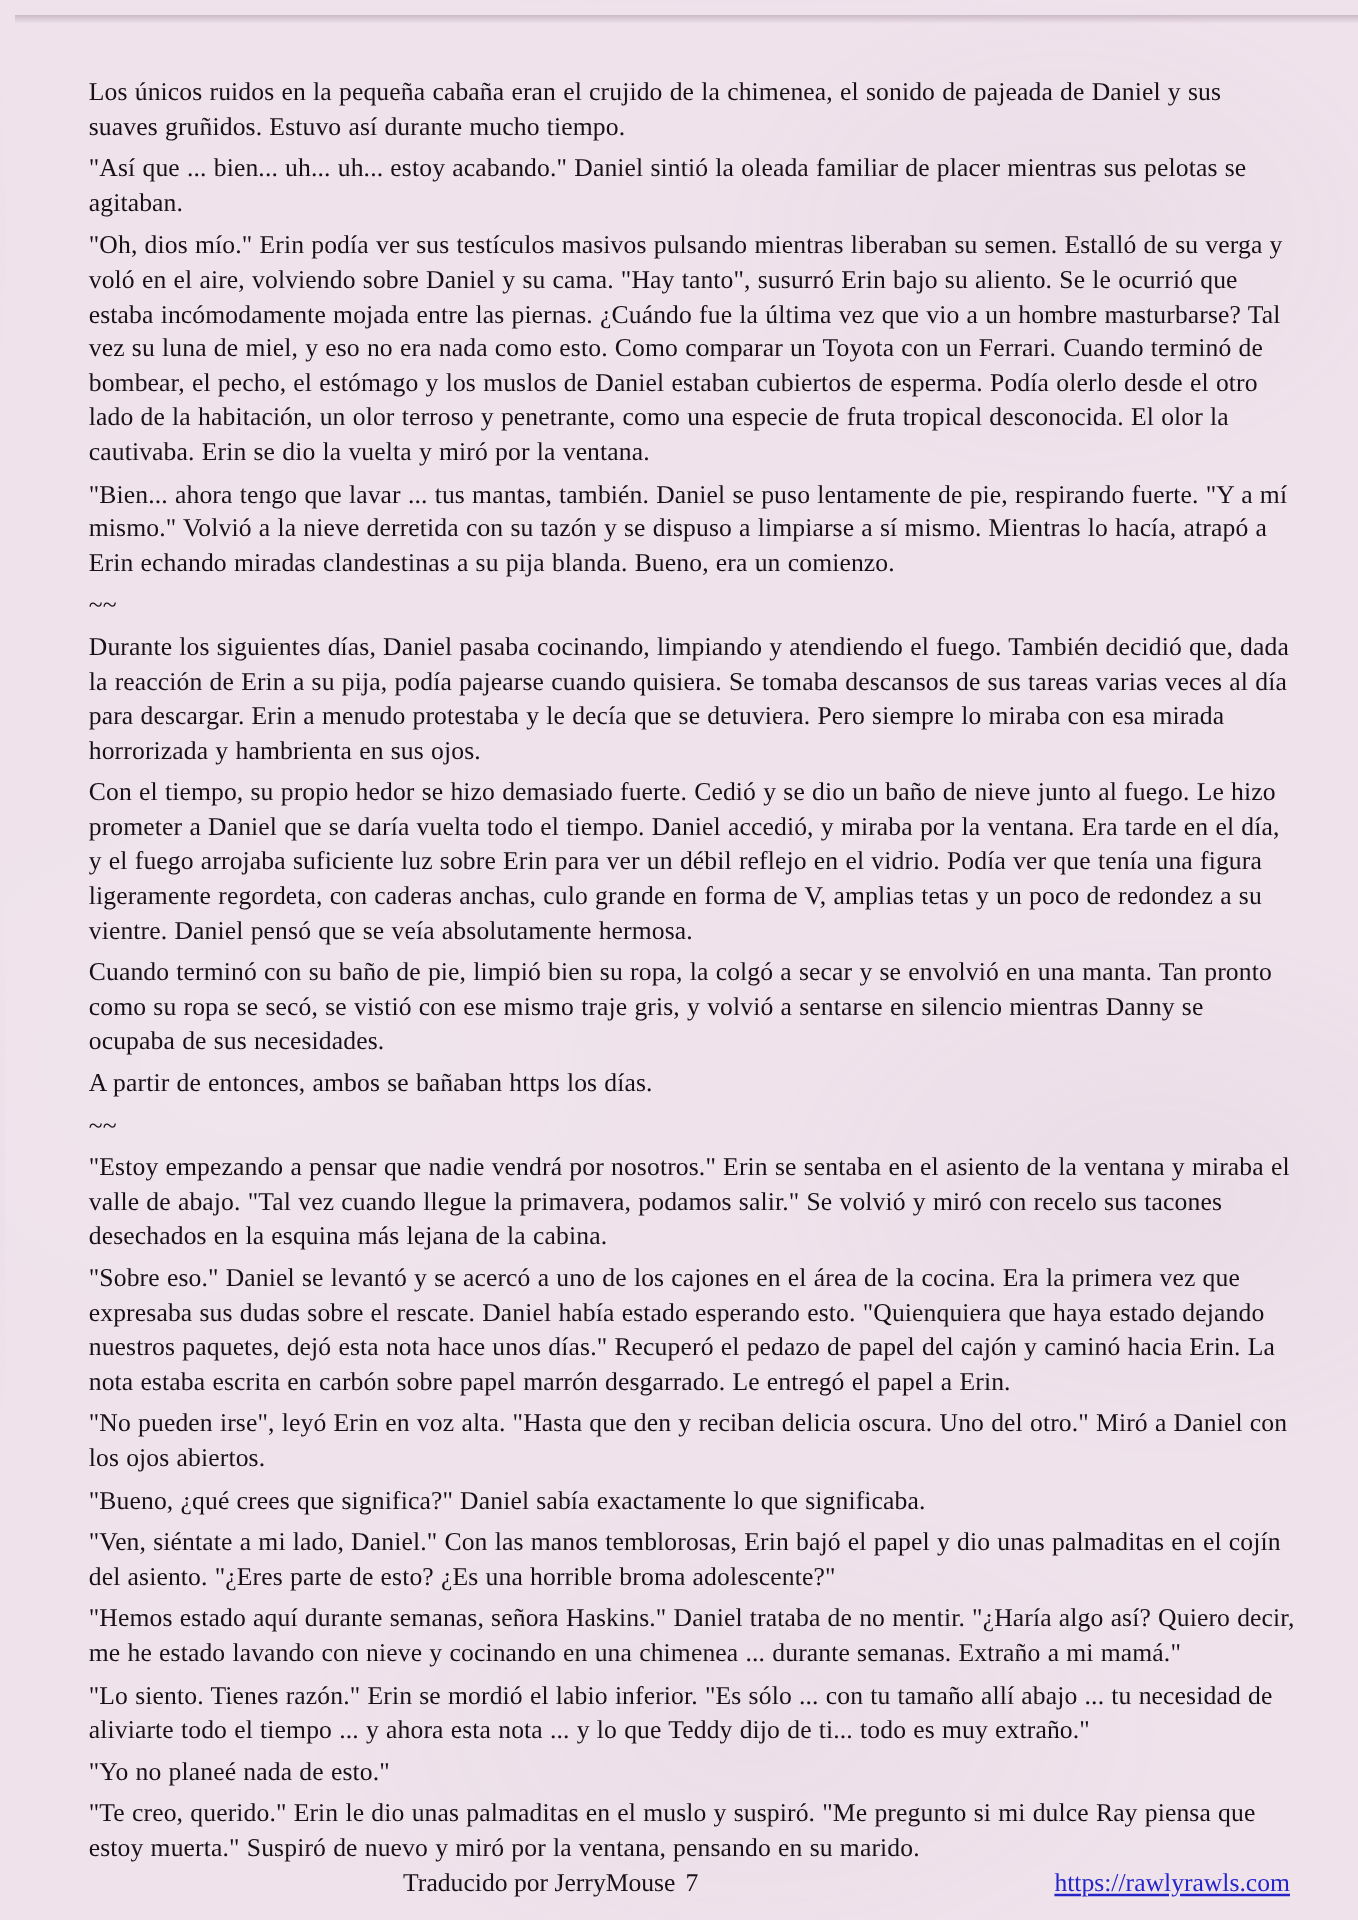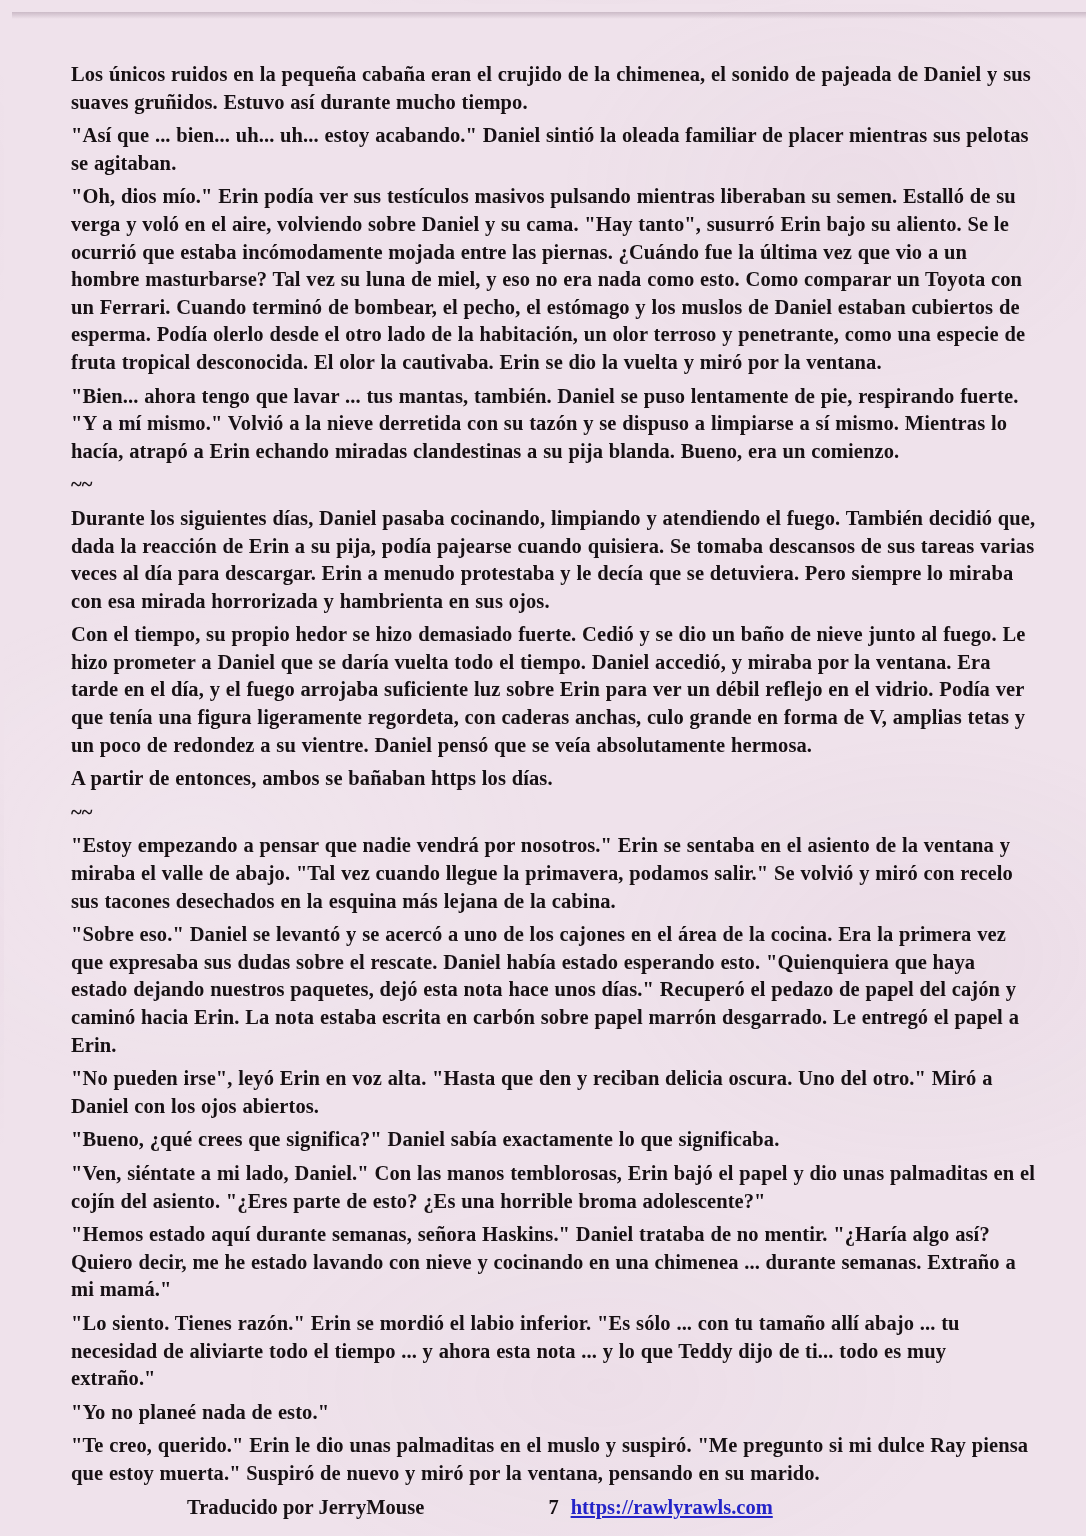--- a/index.html
+++ b/index.html
@@ -1,15 +1,15 @@
 <!DOCTYPE html>
 <html><head>
 <meta charset="utf-8">
 <style>
-  * { margin: 4px; padding: 0; box-sizing: border-box; font-weight: bold; }
+  * { margin: 4px; padding: 0; box-sizing: border-box; }
   html, body { width: 1086px; height: 1536px; }
   body {
     font-family: "Liberation Serif", "DejaVu Serif", serif;
     background:
       radial-gradient(ellipse 420px 300px at 78% 12%, rgba(180,150,170,0.06), transparent 70%),
       radial-gradient(ellipse 500px 360px at 18% 55%, rgba(255,255,255,0.10), transparent 70%),
       radial-gradient(ellipse 460px 320px at 85% 62%, rgba(180,150,175,0.07), transparent 70%),
       radial-gradient(ellipse 520px 300px at 55% 90%, rgba(185,155,175,0.05), transparent 70%),
       #efe2eb;
     color: #171114;
@@ -33,43 +33,44 @@
     word-spacing: 0.5px;
   }
   .footer {
     position: absolute;
     left: 55px; right: 50px; top: 1480px;
     display: grid;
     grid-template-columns: 1fr auto 1fr;
     align-items: baseline;
     font-size: 20.5px;
   }
-  .footer .left  { text-align: center; }
+  .footer .left  { text-align: right; }
   .footer .center{ text-align: center; }
-  .footer .right { }
+  .footer .right { text-align: right; }
   .footer a {
     color: #2424c8;
     text-decoration: underline;
     cursor: pointer;
   }
 </style>
 </head>
 <body>
 
 <div class="top-edge"></div>
 
 <main class="page-body">
 
 <p class="para">Los únicos ruidos en la pequeña cabaña eran el crujido de la chimenea, el sonido de pajeada de Daniel y sus suaves gruñidos. Estuvo así durante mucho tiempo.</p>
     <p class="para">"Así que ... bien... uh... uh... estoy acabando." Daniel sintió la oleada familiar de placer mientras sus pelotas se agitaban.</p>
     <p class="para">"Oh, dios mío." Erin podía ver sus testículos masivos pulsando mientras liberaban su semen. Estalló de su verga y voló en el aire, volviendo sobre Daniel y su cama. "Hay tanto", susurró Erin bajo su aliento. Se le ocurrió que estaba incómodamente mojada entre las piernas. ¿Cuándo fue la última vez que vio a un hombre masturbarse? Tal vez su luna de miel, y eso no era nada como esto. Como comparar un Toyota con un Ferrari. Cuando terminó de bombear, el pecho, el estómago y los muslos de Daniel estaban cubiertos de esperma. Podía olerlo desde el otro lado de la habitación, un olor terroso y penetrante, como una especie de fruta tropical desconocida. El olor la cautivaba. Erin se dio la vuelta y miró por la ventana.</p>
     <p class="para">"Bien... ahora tengo que lavar ... tus mantas, también. Daniel se puso lentamente de pie, respirando fuerte. "Y a mí mismo." Volvió a la nieve derretida con su tazón y se dispuso a limpiarse a sí mismo. Mientras lo hacía, atrapó a Erin echando miradas clandestinas a su pija blanda. Bueno, era un comienzo.</p>
     <p class="para">~~</p>
     <p class="para">Durante los siguientes días, Daniel pasaba cocinando, limpiando y atendiendo el fuego. También decidió que, dada la reacción de Erin a su pija, podía pajearse cuando quisiera. Se tomaba descansos de sus tareas varias veces al día para descargar. Erin a menudo protestaba y le decía que se detuviera. Pero siempre lo miraba con esa mirada horrorizada y hambrienta en sus ojos.</p>
     <p class="para">Con el tiempo, su propio hedor se hizo demasiado fuerte. Cedió y se dio un baño de nieve junto al fuego. Le hizo prometer a Daniel que se daría vuelta todo el tiempo. Daniel accedió, y miraba por la ventana. Era tarde en el día, y el fuego arrojaba suficiente luz sobre Erin para ver un débil reflejo en el vidrio. Podía ver que tenía una figura ligeramente regordeta, con caderas anchas, culo grande en forma de V, amplias tetas y un poco de redondez a su vientre. Daniel pensó que se veía absolutamente hermosa.</p>
+    <p class="para">Cuando terminó con su baño de pie, limpió bien su ropa, la colgó a secar y se envolvió en una manta. Tan pronto como su ropa se secó, se vistió con ese mismo traje gris, y volvió a sentarse en silencio mientras Danny se ocupaba de sus necesidades.</p>
     <p class="para">A partir de entonces, ambos se bañaban https los días.</p>
     <p class="para">~~</p>
     <p class="para">"Estoy empezando a pensar que nadie vendrá por nosotros." Erin se sentaba en el asiento de la ventana y miraba el valle de abajo. "Tal vez cuando llegue la primavera, podamos salir." Se volvió y miró con recelo sus tacones desechados en la esquina más lejana de la cabina.</p>
     <p class="para">"Sobre eso." Daniel se levantó y se acercó a uno de los cajones en el área de la cocina. Era la primera vez que expresaba sus dudas sobre el rescate. Daniel había estado esperando esto. "Quienquiera que haya estado dejando nuestros paquetes, dejó esta nota hace unos días." Recuperó el pedazo de papel del cajón y caminó hacia Erin. La nota estaba escrita en carbón sobre papel marrón desgarrado. Le entregó el papel a Erin.</p>
     <p class="para">"No pueden irse", leyó Erin en voz alta. "Hasta que den y reciban delicia oscura. Uno del otro." Miró a Daniel con los ojos abiertos.</p>
     <p class="para">"Bueno, ¿qué crees que significa?" Daniel sabía exactamente lo que significaba.</p>
     <p class="para">"Ven, siéntate a mi lado, Daniel." Con las manos temblorosas, Erin bajó el papel y dio unas palmaditas en el cojín del asiento. "¿Eres parte de esto? ¿Es una horrible broma adolescente?"</p>
     <p class="para">"Hemos estado aquí durante semanas, señora Haskins." Daniel trataba de no mentir. "¿Haría algo así? Quiero decir, me he estado lavando con nieve y cocinando en una chimenea ... durante semanas. Extraño a mi mamá."</p>
     <p class="para">"Lo siento. Tienes razón." Erin se mordió el labio inferior. "Es sólo ... con tu tamaño allí abajo ... tu necesidad de aliviarte todo el tiempo ... y ahora esta nota ... y lo que Teddy dijo de ti... todo es muy extraño."</p>
     <p class="para">"Yo no planeé nada de esto."</p>

